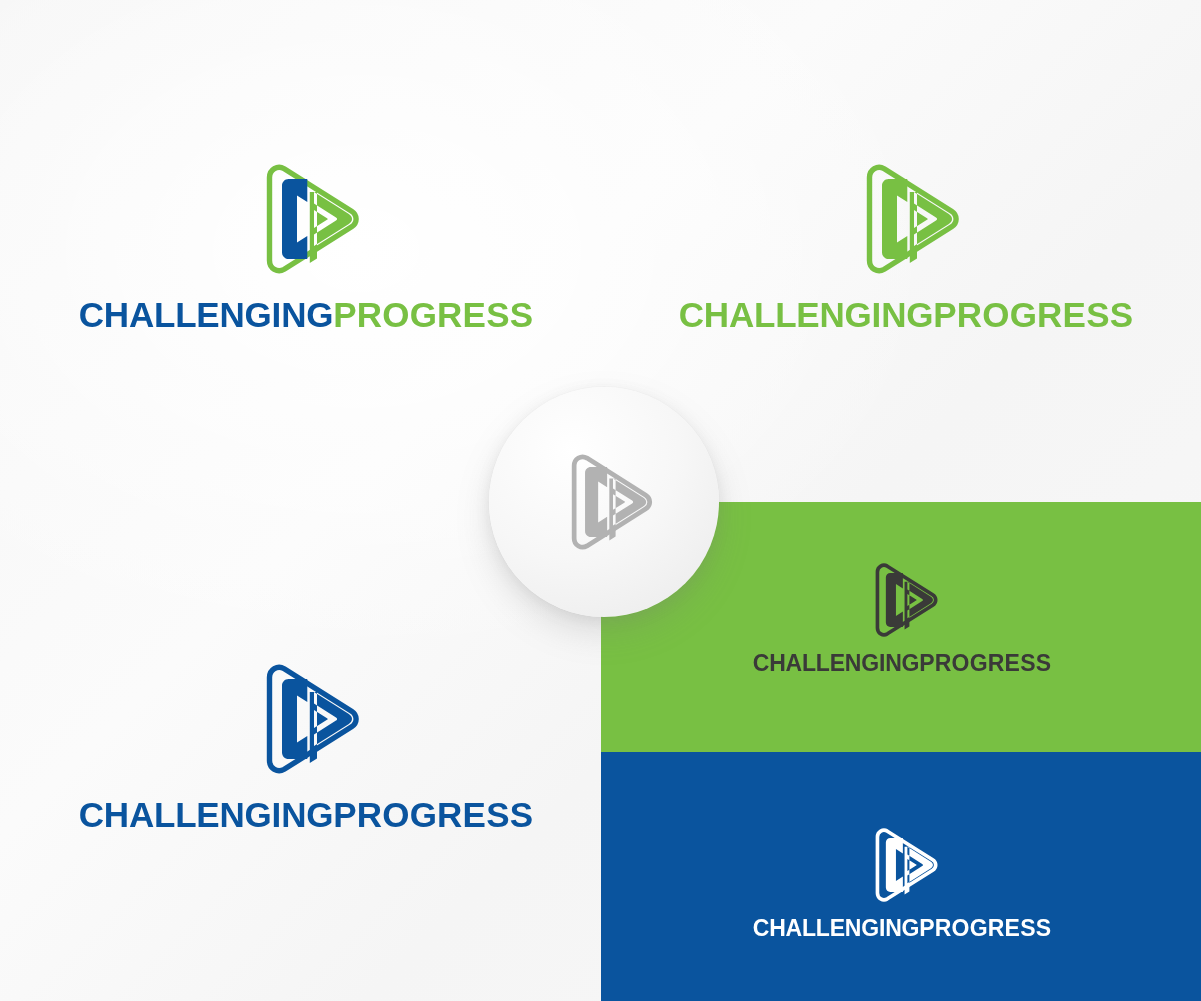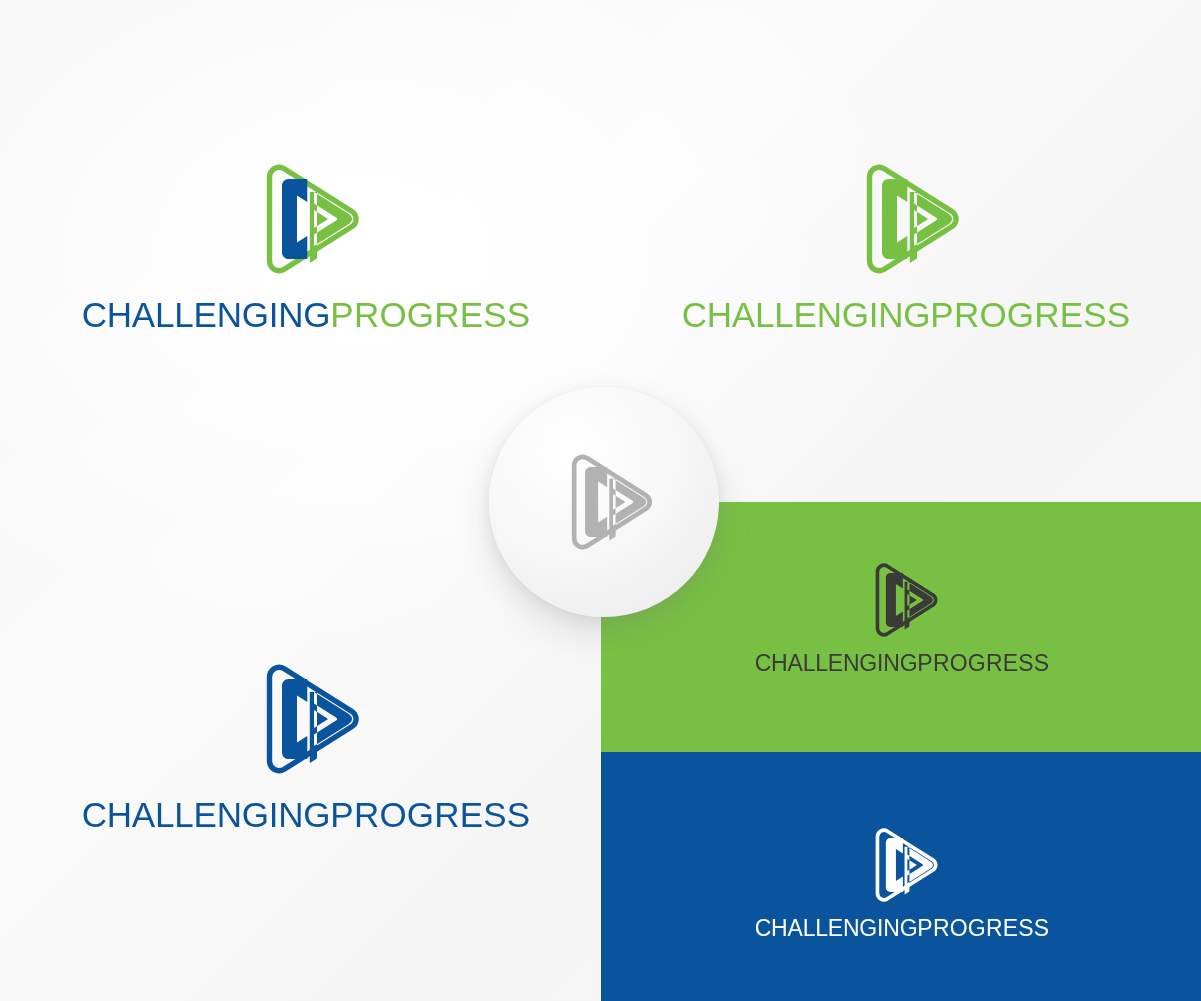--- a/index.html
+++ b/index.html
@@ -48,22 +48,22 @@
     align-items: center;
   }
   .lockup .mark { display: block; }
   .wordmark {
     display: block;
     white-space: nowrap;
     font-weight: 700;
     letter-spacing: -0.2px;
     line-height: 1;
   }
-  .wm-a { font-weight: 400; }
-  .wm-b { font-weight: 400; letter-spacing: 0.2px; }
+  .wm-a { font-weight: 700; }
+  .wm-b { font-weight: 700; letter-spacing: 0.2px; }
 
   
   #lock-primary   { left: 104px; top: 163px; width: 404px; }
   #lock-primary   .mark { width: 110px; height: 112px; margin-bottom: 22px; }
   #lock-primary   .wordmark { font-size: 35px; }
 
   #lock-green     { left: 704px; top: 163px; width: 404px; }
   #lock-green     .mark { width: 110px; height: 112px; margin-bottom: 22px; }
   #lock-green     .wordmark { font-size: 35px; }
 

